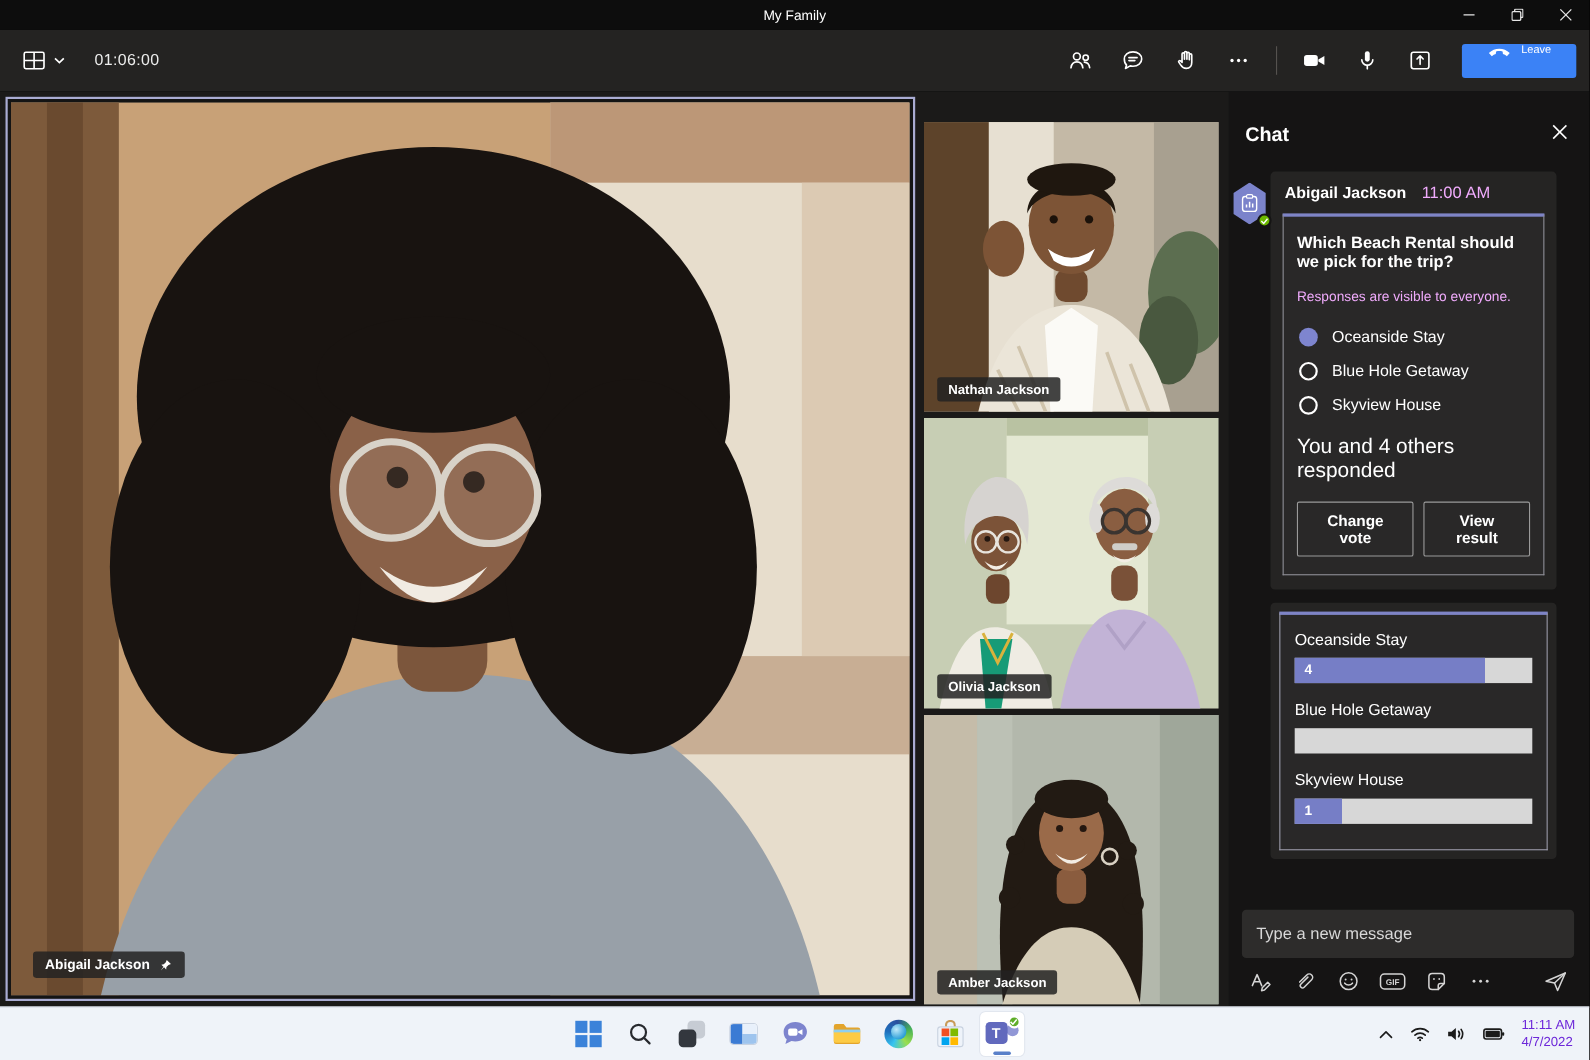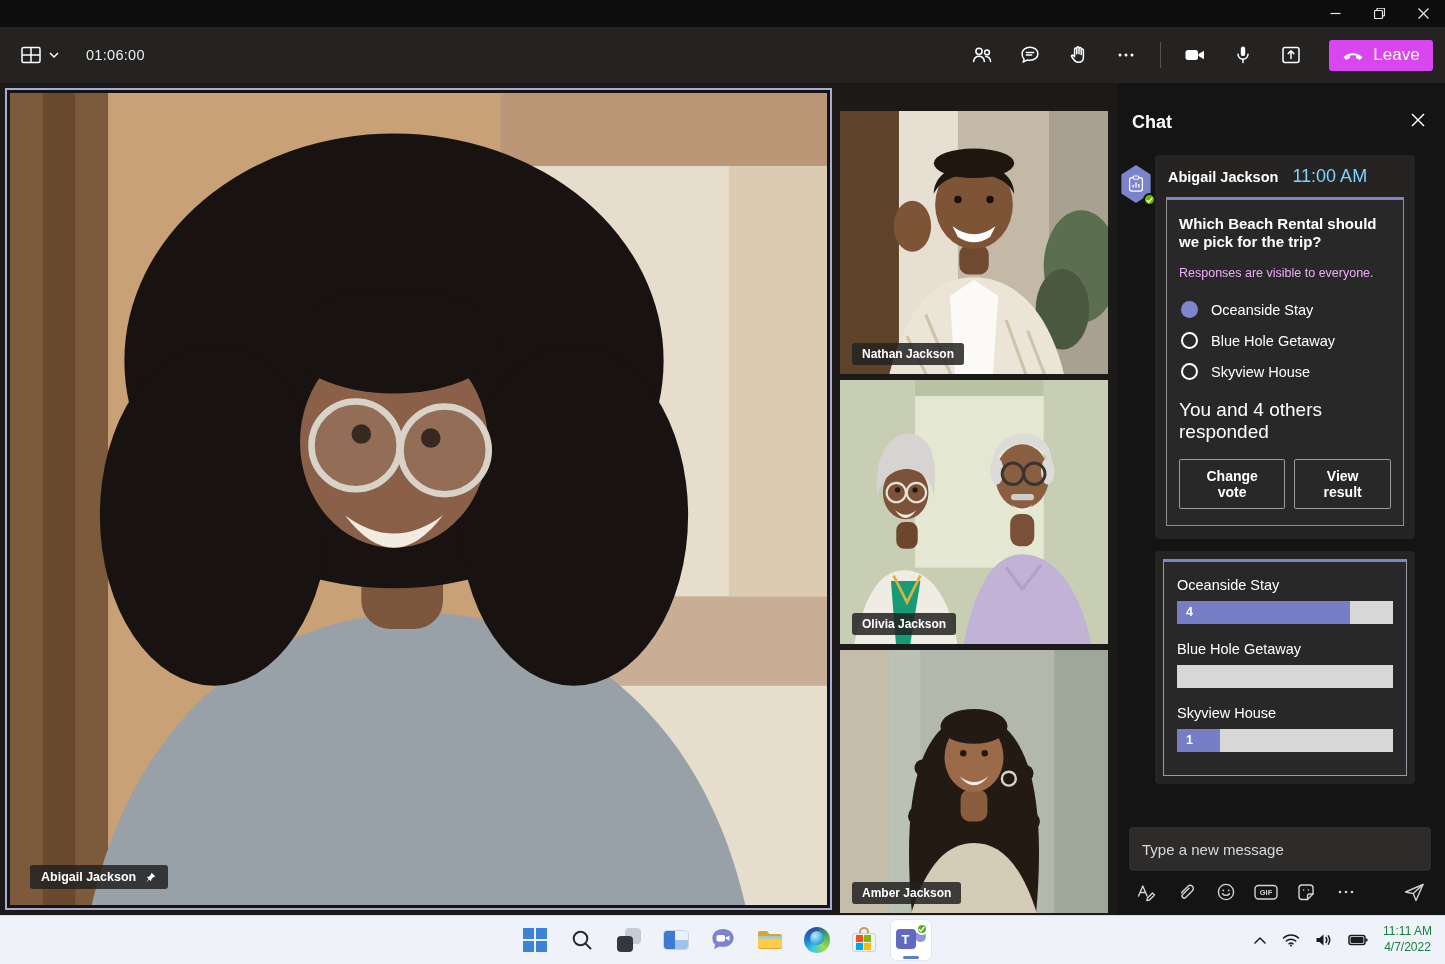--- a/index.html
+++ b/index.html
@@ -19,22 +19,22 @@
   
   .toolbar { height:56px; background:#242322; display:flex; align-items:center;
              padding:0 12px 0 14px; flex:0 0 56px; }
   .tb-left { display:flex; align-items:center; gap:10px; }
   .layout-btn { display:flex; align-items:center; gap:4px; padding:4px; }
   .timer { color:#ececec; font-size:14.5px; margin-left:12px; letter-spacing:.3px; }
   .tb-right { margin-left:auto; display:flex; align-items:center; }
   .tb-icon { width:48px; height:40px; display:flex; align-items:center; justify-content:center; }
   .tb-icon svg { stroke:#fff; fill:none; stroke-width:1.5; stroke-linecap:round; stroke-linejoin:round; }
   .tb-divider { width:1px; height:26px; background:#55524f; margin:0 10px; }
-  .leave-btn { margin-left:14px; width:104px; height:31px; background:#d946ef; border:none;
-               border-radius:3px; color:#fff; font-size:17px; display:flex; align-items:center;
+  .leave-btn { margin-left:14px; width:104px; height:31px; background:#3b82f6; border:none;
+               border-radius:3px; color:#fff; font-size:10px; display:flex; 
                justify-content:center; gap:9px; font-family:inherit; }
 
   
   .stage { flex:1; display:flex; background:#1b1a19; min-height:0; }
   .video-area { flex:1; position:relative; }
   .main-tile { position:absolute; left:5px; top:5px; width:827px; height:822px;
                border:2px solid #a9abd2; background:#141414; padding:3px; }
   .main-tile .video { width:100%; height:100%; position:relative; overflow:hidden; background:#333; }
   .video svg.portrait { position:absolute; inset:0; width:100%; height:100%; }
   .side-col { position:absolute; left:840px; top:28px; width:268px; bottom:2px;
@@ -55,21 +55,21 @@
   .msg-row { display:flex; }
   .avatar-col { width:36px; flex:0 0 36px; padding-top:10px; position:relative; }
   .hexagon { width:34px; height:38px; background:#7b83cb; position:relative;
              clip-path:polygon(50% 0, 93% 25%, 93% 75%, 50% 100%, 7% 75%, 7% 25%);
              display:flex; align-items:center; justify-content:center; }
   .presence { position:absolute; left:24px; top:38px; width:13px; height:13px; border-radius:50%;
               background:#6bb700; border:2px solid #151414; display:flex; align-items:center; justify-content:center; }
   .bubble { background:#252423; border-radius:4px; padding:11px 11px 13px; width:260px; }
   .msg-meta { display:flex; align-items:baseline; gap:14px; padding-left:2px; }
   .sender { color:#fff; font-size:14.5px; font-weight:bold; }
-  .msg-time { color:#7dd3fc; font-size:18px; }
+  .msg-time { color:#f0abfc; font-size:15px; }
   .poll-card { margin-top:10px; background:#292828; border:1px solid #8e8e96;
                border-top:3px solid #7e84c6; padding:15px 12px 16px; }
   .poll-q { color:#fff; font-size:15px; font-weight:bold; line-height:1.18; }
   .poll-sub { color:#f0abfc; font-size:12.5px; margin-top:16px; }
   .opts { margin-top:14px; }
   .opt { display:flex; align-items:center; gap:13px; padding:7px 2px; }
   .radio { width:17px; height:17px; border-radius:50%; border:2px solid #fff; flex:0 0 17px; }
   .radio.selected { border:none; background:#7e85cf; }
   .opt-label { color:#fff; font-size:14.5px; }
   .responded { color:#fff; font-size:19px; margin-top:12px; }
@@ -100,21 +100,21 @@
              position:relative; display:flex; align-items:center; }
   .task-center { position:absolute; left:50%; top:0; bottom:0; transform:translateX(-50%);
                  display:flex; align-items:center; gap:7px; }
   .task-btn { width:40px; height:40px; border-radius:5px; display:flex; align-items:center;
               justify-content:center; position:relative; }
   .task-btn.active { background:#fff; box-shadow:0 0 0 1px #e2e7ef; }
   .task-btn.active::after { content:""; position:absolute; bottom:1px; left:50%; transform:translateX(-50%);
               width:16px; height:3px; border-radius:2px; background:#5a80c9; }
   .tray { margin-left:auto; display:flex; align-items:center; gap:15px; padding-right:13px; }
   .tray svg { stroke:#1b1b1b; fill:none; stroke-width:1.5; stroke-linecap:round; stroke-linejoin:round; }
-  .clock { text-align:center; font-size:12px; color:#15803d; line-height:1.3; }
+  .clock { text-align:left; font-size:12px; color:#6d28d9; line-height:1.3; }
 
   
   .start-grid { display:grid; grid-template-columns:11px 11px; grid-template-rows:11px 11px; gap:2px; }
   .start-grid div { background:#3b82d9; }
   
   .tv { position:relative; width:26px; height:26px; }
   .tv .back { position:absolute; right:1px; top:1px; width:16px; height:16px; border-radius:4px; background:#c7ccd4; }
   .tv .front { position:absolute; left:1px; bottom:1px; width:16px; height:16px; border-radius:4px; background:#33373e; }
   
   .widgets { width:26px; height:20px; border-radius:4px; background:#fff; border:1px solid #c9d2e0;
@@ -143,20 +143,21 @@
                     display:flex; align-items:center; justify-content:center; }
   .teamslogo .tbadge { position:absolute; right:-2px; top:-3px; width:12px; height:12px; border-radius:50%;
                     background:#5fae29; border:2px solid #fff; display:flex; align-items:center; justify-content:center; }
 </style>
 </head>
 <body>
 
 <div class="app">
 
   <div class="titlebar">
+    <div class="title">My Family</div>
     <div class="win-controls">
       <div class="win-btn">
         <svg width="11" height="11">
             <line x1="0.5" y1="5.5" x2="10.5" y2="5.5"></line>
           </svg>
       </div>
       <div class="win-btn">
         <svg width="11" height="11">
             <rect x="0.5" y="2.5" width="8" height="8" rx="1"></rect>
             <path d="M3,2.5 V1 a0.8,0.8 0 0 1 0.8,-0.8 H9.7 a0.8,0.8 0 0 1 0.8,0.8 V7 a0.8,0.8 0 0 1 -0.8,0.8 H8.6"></path>

